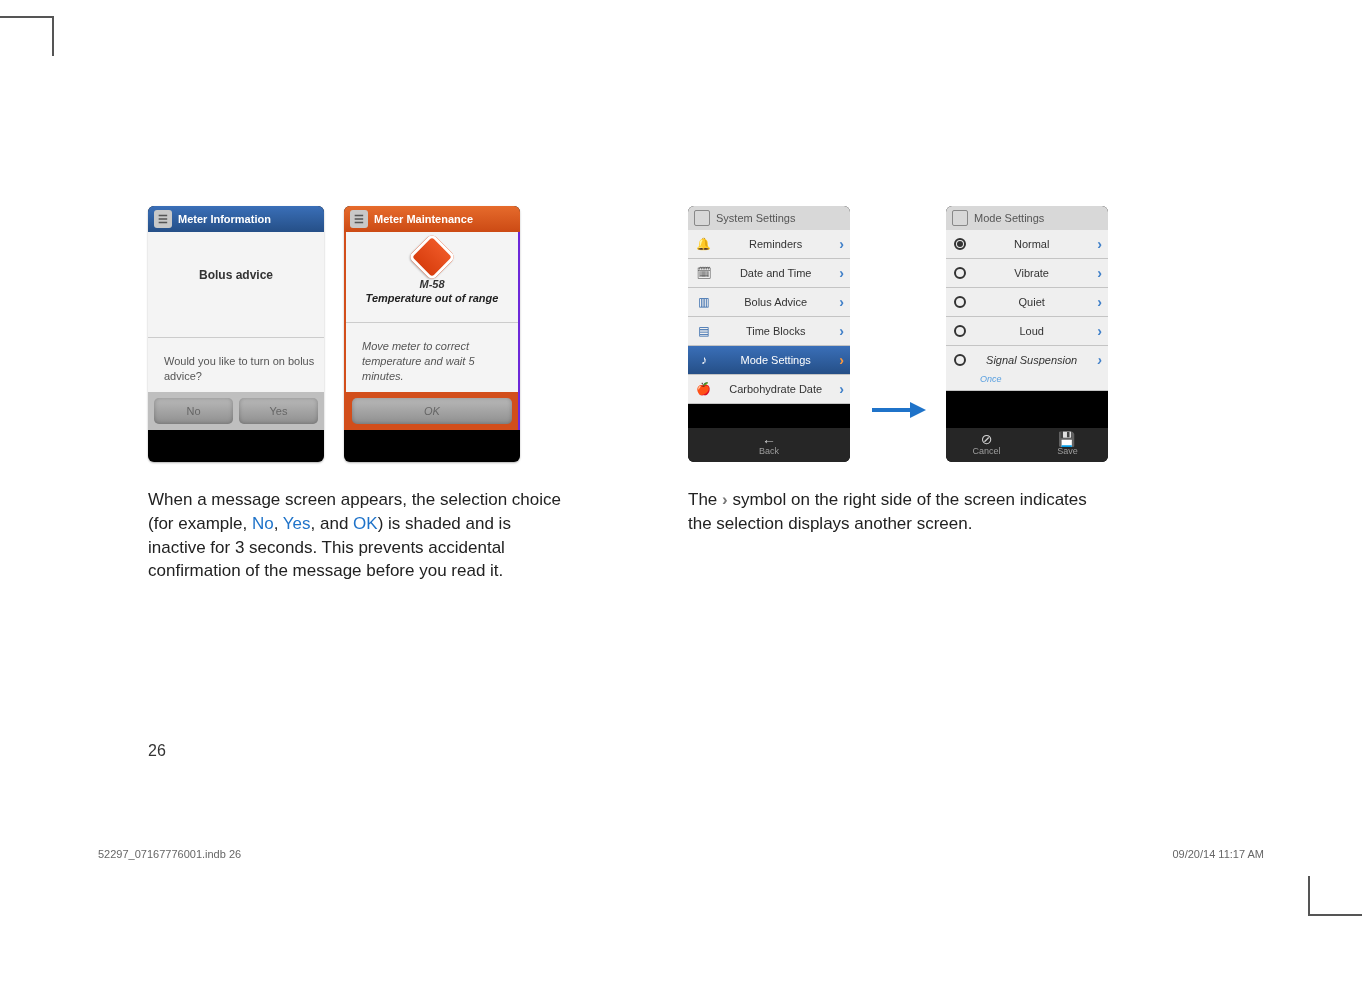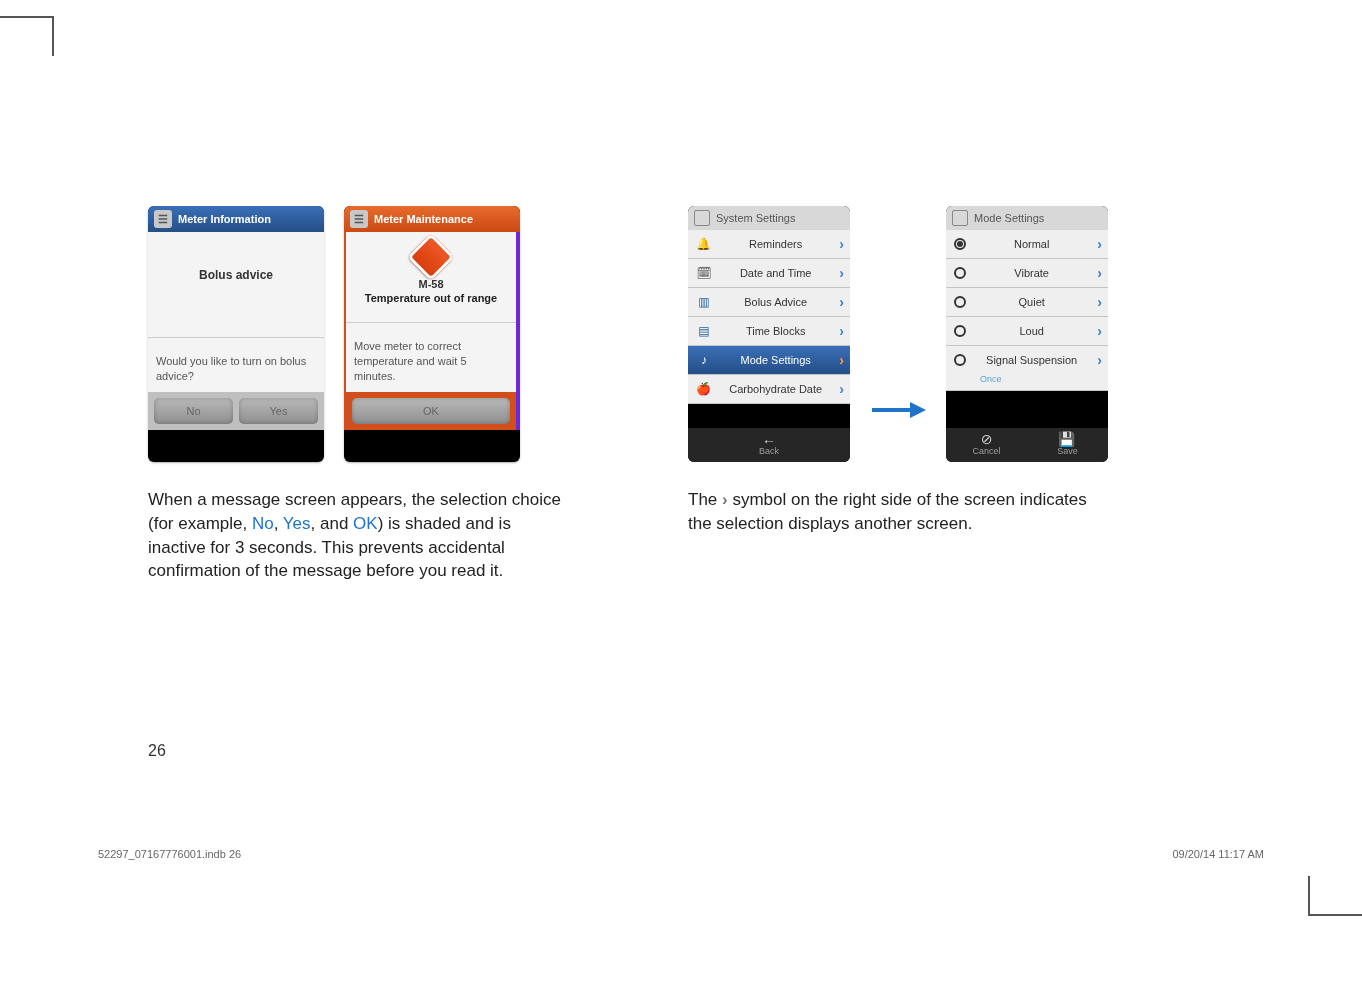--- a/index.html
+++ b/index.html
@@ -77,38 +77,38 @@
     justify-content: center;
     color: #555;
     font-size: 11px;
   }
   .dev-body {
     background: #f4f4f4;
     height: 198px;
     display: flex;
     flex-direction: column;
   }
-  .dev-body.orange-frame { border-left: 2px solid #d24e1b; border-right: 4px solid #6d28d9; }
+  .dev-body.orange-frame { border-left: 2px solid #d24e1b; border-right: 2px solid #6d28d9; font-style: italic; }
   .center { text-align: center; }
   .msg-title {
     font-size: 12px;
     font-weight: 700;
     margin-top: 36px;
     color: #333;
   }
   .divider {
     height: 1px;
     background: #ccc;
     margin: 8px 0;
   }
   .msg-text {
     font-size: 11px;
     color: #555;
     line-height: 1.35;
-    padding: 0 8px 8px 8px;
+    padding: 0 8px 8px 16px;
     margin-top: 8px;
   }
   .maint-icon {
     margin: 8px auto 2px auto;
     width: 34px; height: 34px;
     transform: rotate(45deg);
     background: linear-gradient(#f05a28,#d63c0c);
     border-radius: 6px;
     box-shadow: inset 0 0 0 3px #fff, 0 1px 2px rgba(0,0,0,.3);
   }
@@ -396,21 +396,21 @@
           <div class="row">
             <span class="radio"></span>
             <span class="lbl">Quiet</span>
             <span class="chev">›</span>
           </div>
           <div class="row">
             <span class="radio"></span>
             <span class="lbl">Loud</span>
             <span class="chev">›</span>
           </div>
-          <div class="row" style="flex-wrap:wrap;">
+          <div class="row" style="flex-wrap:wrap;font-style:italic;">
             <span class="radio"></span>
             <span class="lbl">Signal Suspension</span>
             <span class="chev">›</span>
             <div class="sub" style="flex-basis:100%;">Once</div>
           </div>
           <div class="list-footer two">
             <div class="foot-btn">
               <span class="fi">⊘</span>
               <span>Cancel</span>
             </div>

